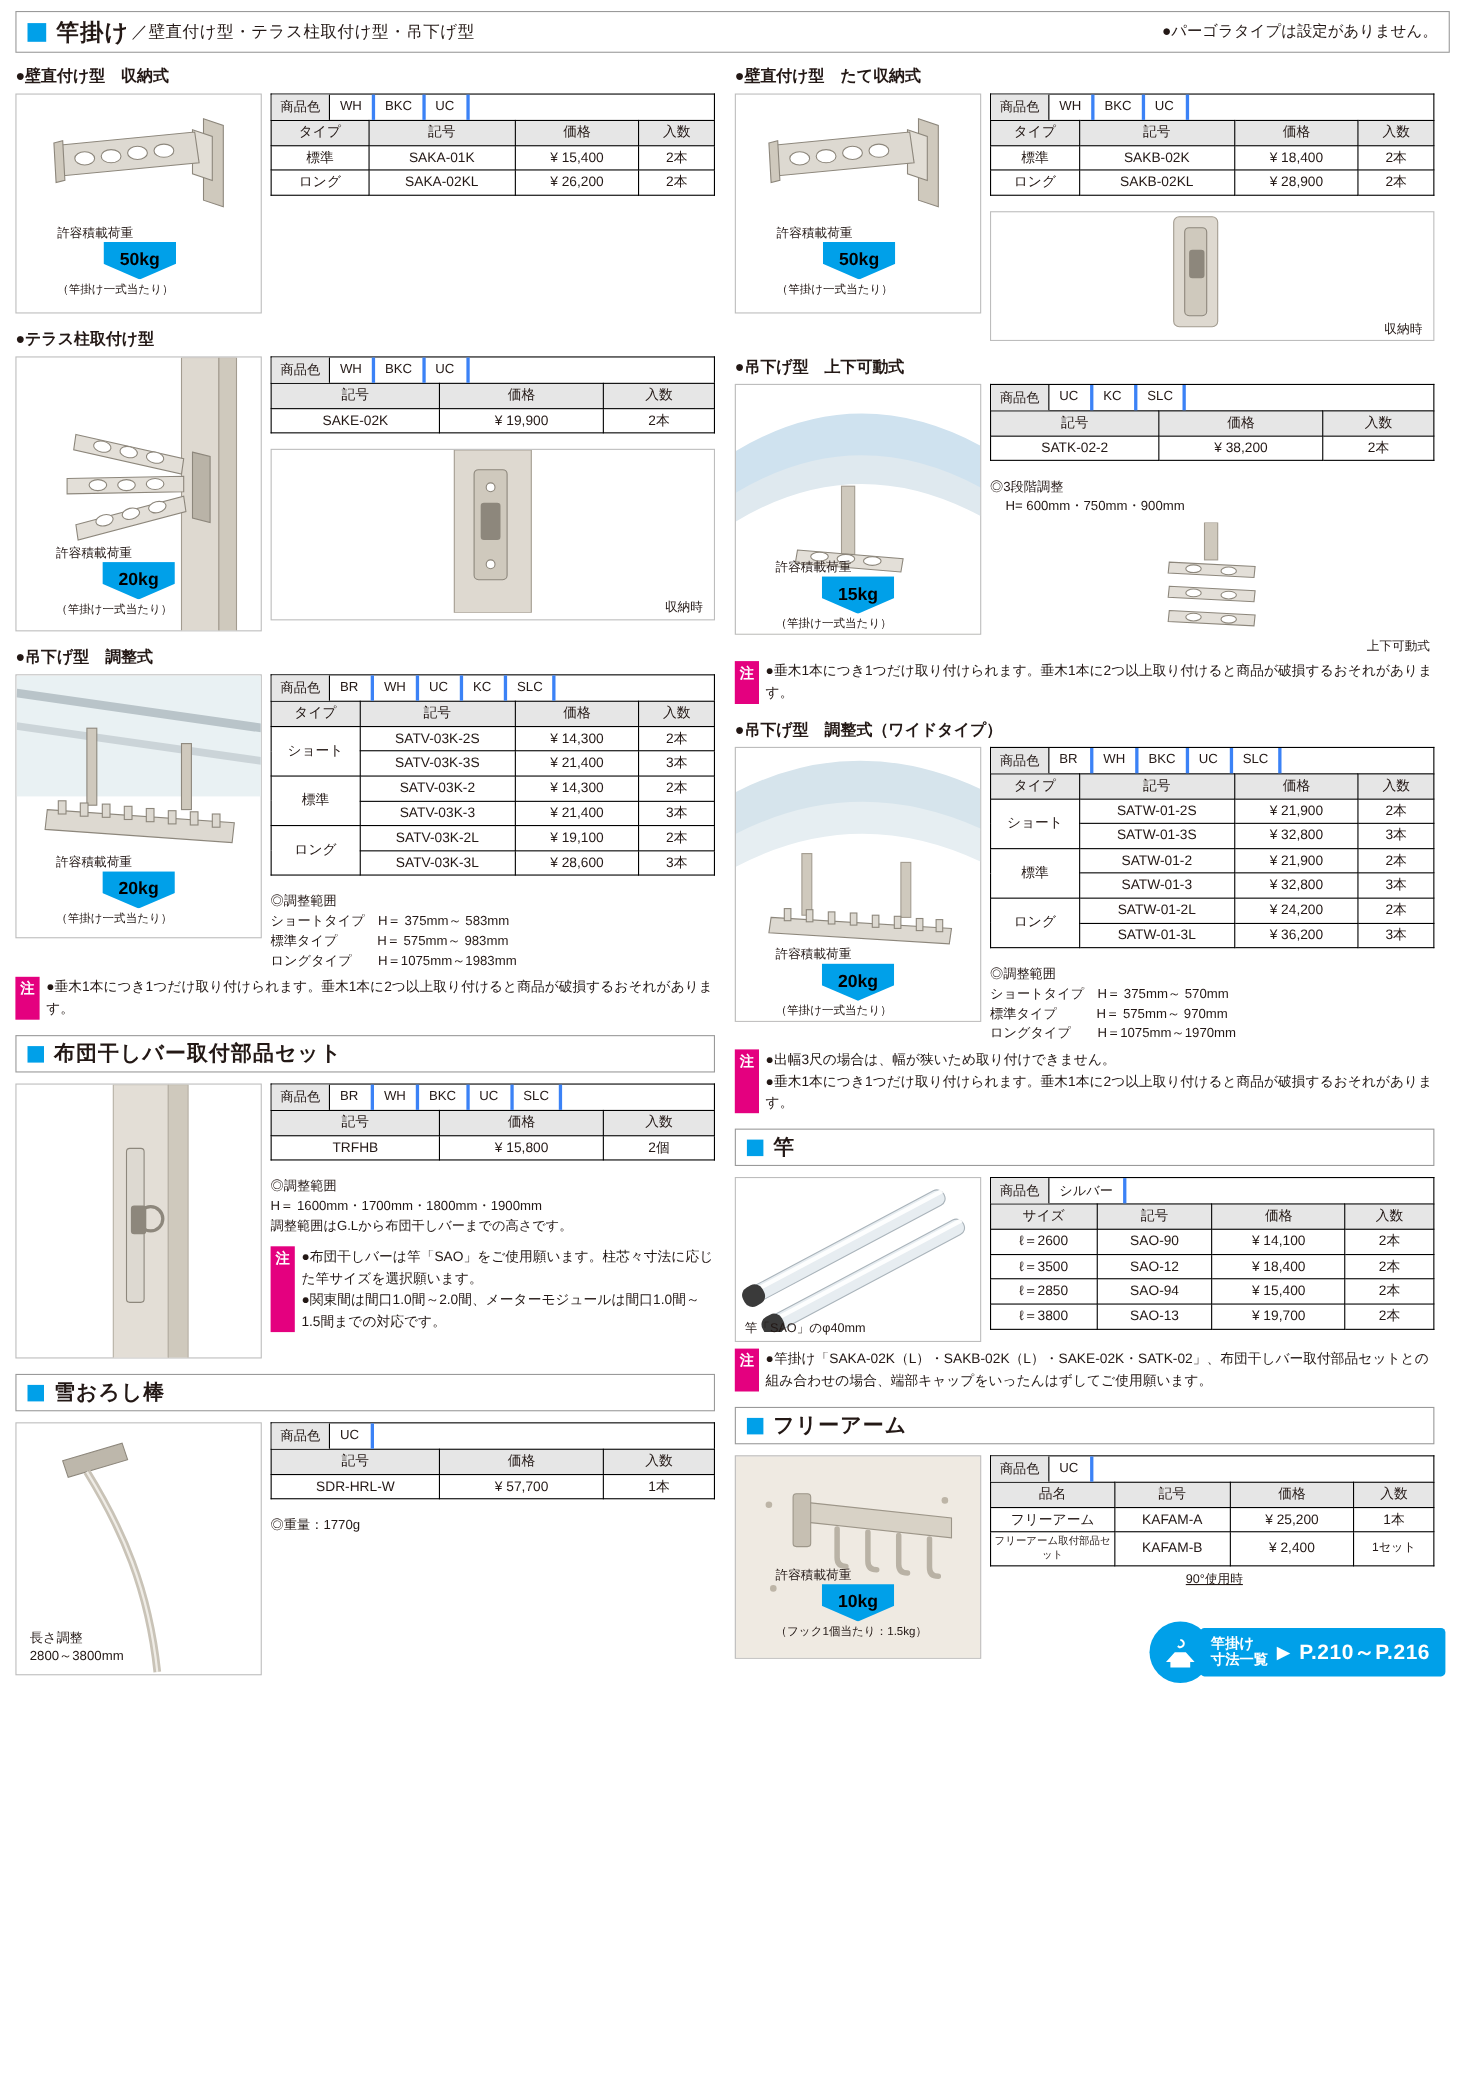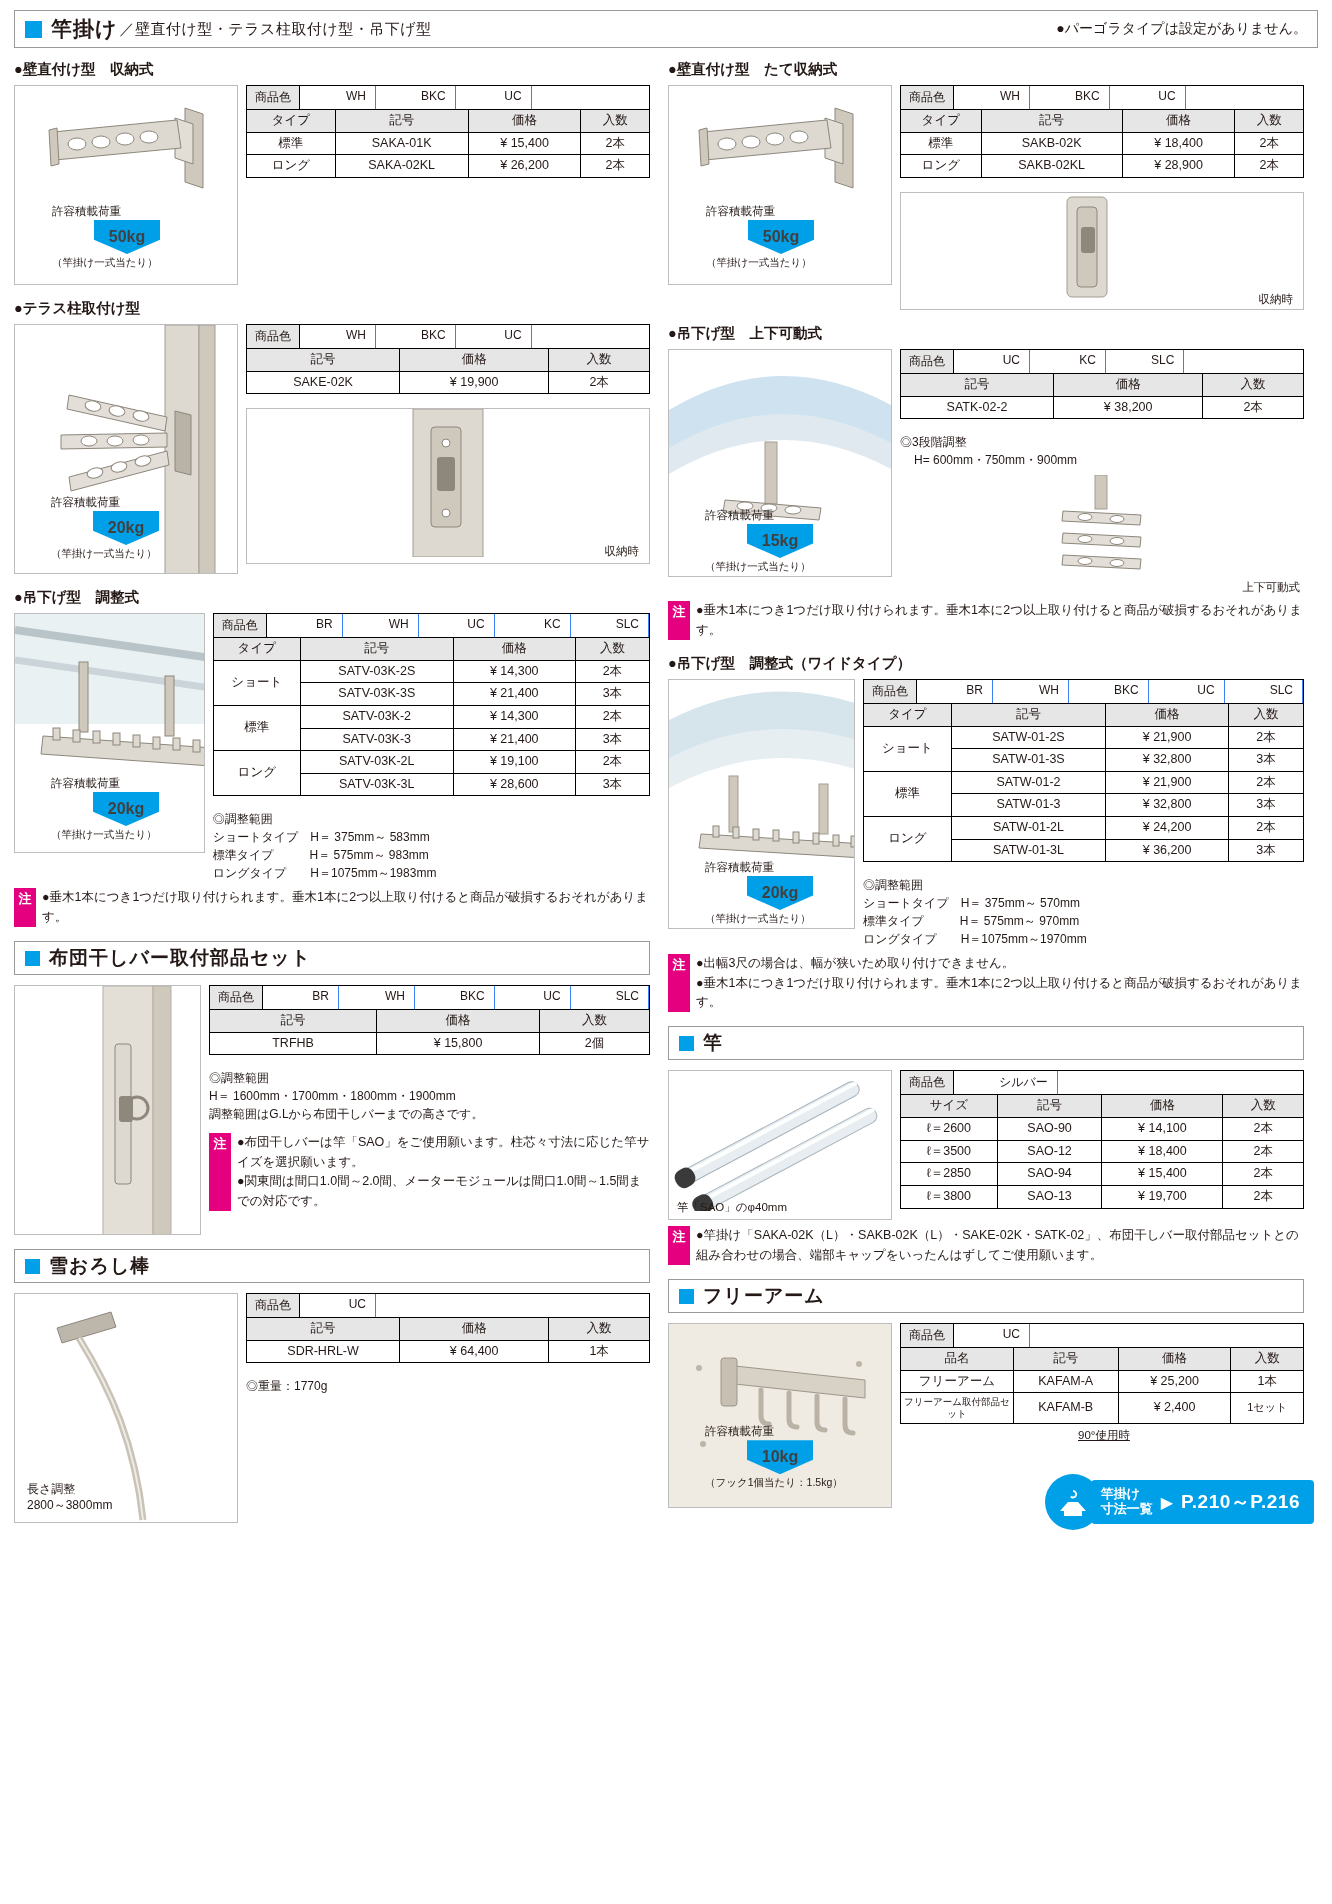--- a/index.html
+++ b/index.html
@@ -46,36 +46,36 @@
   table.spec { border-collapse:collapse; width:100%; font-size:12.5px; }
   table.spec th, table.spec td {
     border:1px solid #000; text-align:center; padding:3px 2px; line-height:1.25;
   }
   table.spec th { background:#e6e6e6; font-weight:normal; }
   td.pricec { text-align:center; }
 
   
   .colorbar { display:flex; align-items:stretch; border:1px solid #000; border-bottom:none; font-size:12px;}
   .colorbar .lbl { background:#e6e6e6; padding:3px 8px; border-right:1px solid #000; white-space:nowrap;}
-  .colorbar .chip { border-right:1px solid #3b82f6; padding:3px 9px; min-width:40px; text-align:right;margin-left:36px;}
+  .colorbar .chip { border-right:3px solid #3b82f6; padding:3px 9px; min-width:40px; text-align:left;}
   .colorbar .chip:last-child { border-right:none; }
   .colorbar .fill { flex:1; }
 
   
   .fig {
     border:1px solid #bdbdbd; background:#fff; position:relative; overflow:hidden;
   }
   .fig.photo { background:#eceae4; }
 
   
   .load { position:absolute; width:150px; }
   .load .t1 { font-size:11.5px; }
   .load .arrow {
     width:66px; height:34px; margin:1px auto 0; background:#00a0e9;
-    color:#404040; font-weight:bold; font-size:16px;
+    color:#000000; font-weight:bold; font-size:16px;
     display:flex; align-items:center; justify-content:center;
     clip-path: polygon(0 0, 100% 0, 100% 58%, 50% 100%, 0 58%);
   }
   .load .t2 { font-size:10.5px; margin-top:2px; }
 
   
   .note { display:flex; margin-top:6px; }
   .note .mark {
     background:#e4007f; color:#fff; width:22px; min-width:22px; height:22px;
     display:flex; align-items:center; justify-content:center; font-size:13px; font-weight:bold;
@@ -430,21 +430,21 @@
             </div>
             <table class="spec">
               <tbody>
                   <tr>
                 <th style="width:38%">記号</th>
                 <th style="width:37%">価格</th>
                 <th style="width:25%">入数</th>
               </tr>
               <tr>
                 <td>SDR-HRL-W</td>
-                <td class="pricec">¥  64,400</td>
+                <td class="pricec">¥  57,700</td>
                 <td>1本</td>
               </tr>
             </tbody>
               </table>
             <div class="misc">◎重量：1770g</div>
           </div>
         </div>
       </div>
 
     </div>

